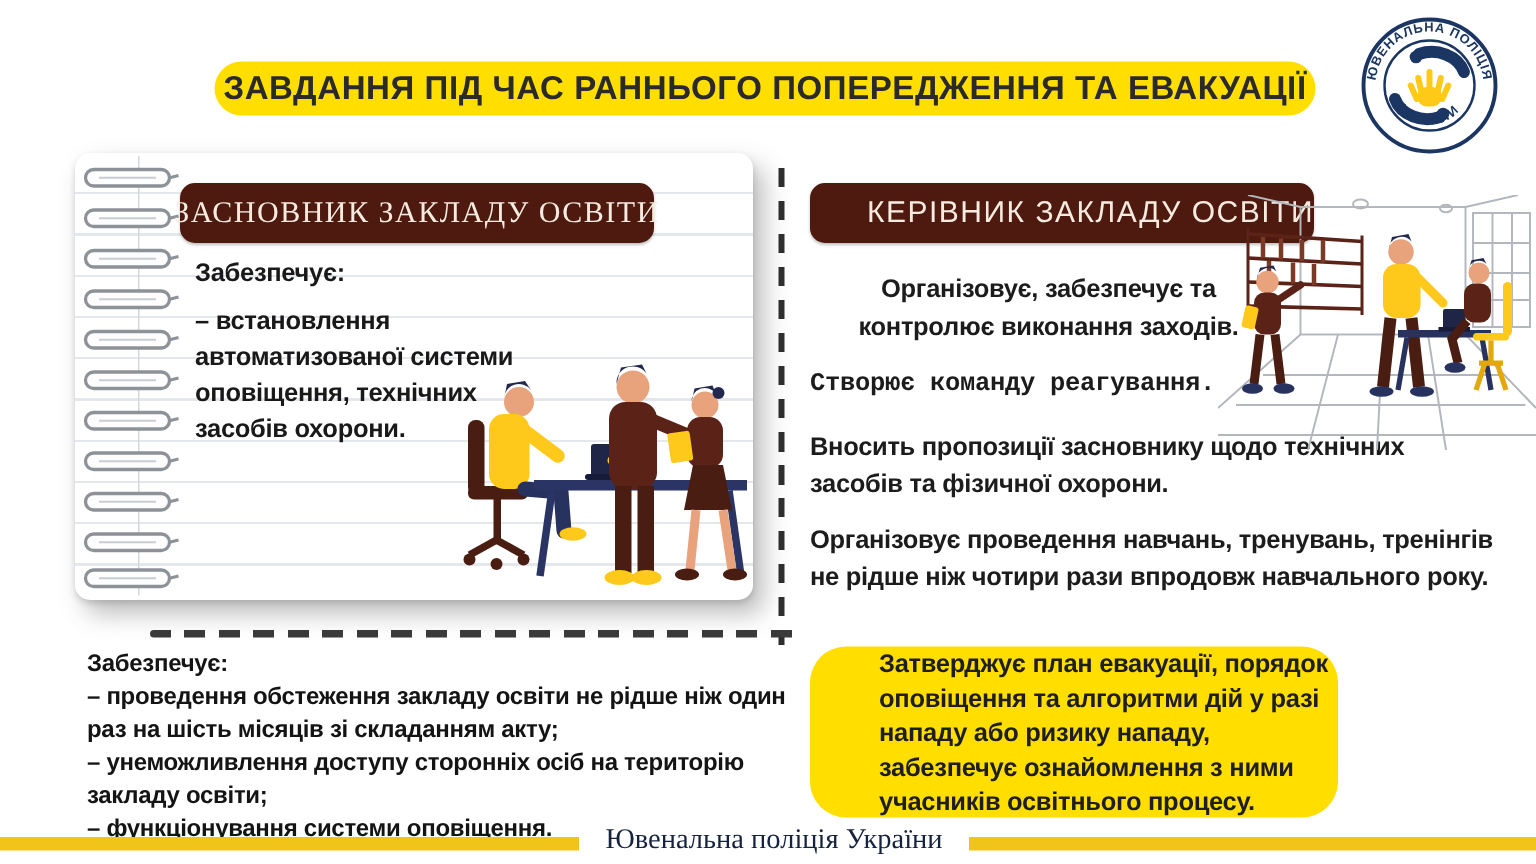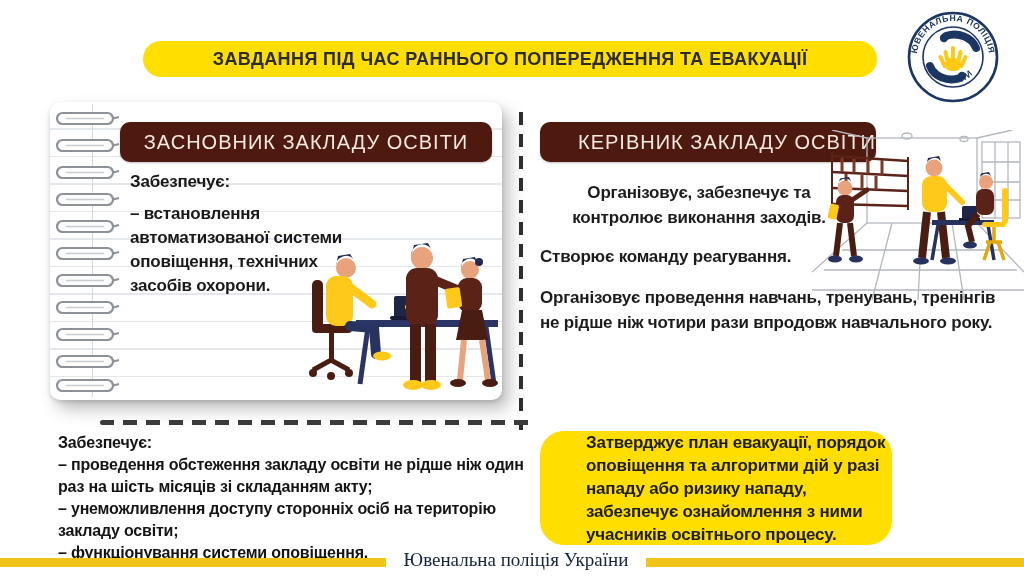--- a/index.html
+++ b/index.html
@@ -10,58 +10,58 @@
     -webkit-font-smoothing:antialiased;
   }
   .abs{position:absolute;}
 
   
   .banner{
     left:143px;top:41px;width:734px;height:36px;border-radius:18px;
     background:#FFDE00;display:flex;align-items:center;justify-content:center;
   }
   .banner .txt{
-    font-size:18px;font-weight:600;color:#2a2a2a;letter-spacing:.4px;white-space:nowrap;
+    font-size:22px;font-weight:600;color:#2a2a2a;letter-spacing:.4px;white-space:nowrap;
   }
 
   
   .notebook{
     left:50px;top:102px;width:452px;height:298px;background:#fff;border-radius:10px;
     box-shadow:7px 9px 16px rgba(70,70,70,.35), 0 2px 4px rgba(0,0,0,.15);
     background-image:repeating-linear-gradient(180deg,transparent 0,transparent 26px,#e4e8ed 26px,#e4e8ed 27.5px);
   }
   .margin-line{left:92px;top:104px;width:1px;height:293px;background:#d4d8dd;}
 
   .badge{
     background:#4E1A0F;border-radius:10px;display:flex;align-items:center;justify-content:center;
     box-shadow:0 1px 2px rgba(0,0,0,.25);
   }
   .badge .txt{color:#F7EADF;font-size:20px;font-weight:500;letter-spacing:1px;white-space:nowrap;}
-  .badge-founder{left:120px;top:122px;width:372px;height:40px;}
+  .badge-founder{left:120px;top:122px;width:316px;height:40px;font-family:Liberation Serif, serif;}
   .badge-director{left:540px;top:122px;width:336px;height:40px;justify-content:flex-end;}
 
   .note-text{left:130px;top:172px;width:252px;color:#191919;}
   .note-text .lead{font-size:17px;font-weight:700;margin-bottom:10px;letter-spacing:-.2px;}
   .note-text .item{font-size:17px;line-height:24px;font-weight:700;margin-bottom:10px;letter-spacing:-.2px;}
 
   
   .dash-v{
     left:519px;top:112px;width:4px;height:318px;
     background:repeating-linear-gradient(180deg,#2e2e2e 0,#2e2e2e 13px,transparent 13px,transparent 22px);
   }
   .dash-h{
     left:100px;top:420px;width:436px;height:5px;border-radius:3px;
     background:repeating-linear-gradient(90deg,#3a3a3a 0,#3a3a3a 14px,transparent 14px,transparent 23px);
   }
 
   
   .director-text{left:540px;top:180px;width:475px;color:#1c1c1c;}
   .director-text p{margin:0 0 14px 0;font-size:17px;line-height:25px;font-weight:700;letter-spacing:-.2px;}
   .director-text p.p1{max-width:318px;text-align:center;}
-  .director-text p.p2{max-width:340px;margin-bottom:16px;}
+  .director-text p.p2{max-width:340px;margin-bottom:16px;font-family:Liberation Mono, monospace;}
   .director-text p.p3{max-width:452px;margin-bottom:12px;}
   .director-text p.p4{max-width:478px;}
 
   
   .extra-text{left:58px;top:432px;width:480px;color:#141414;}
   .extra-text .lead{font-size:16px;font-weight:700;line-height:22px;letter-spacing:-.2px;}
   .extra-text .item{font-size:16px;font-weight:700;line-height:22px;letter-spacing:-.2px;}
 
   
   .highlight{
@@ -211,20 +211,21 @@
 
 <div class="abs dash-v"></div>
 <div class="abs dash-h"></div>
 
 <div class="abs badge badge-director">
   <span class="txt">КЕРІВНИК ЗАКЛАДУ ОСВІТИ</span>
 </div>
 <div class="abs director-text">
   <p class="p1">Організовує, забезпечує та контролює виконання заходів.</p>
   <p class="p2">Створює команду реагування.</p>
+  <p class="p3">Вносить пропозиції засновнику щодо технічних засобів та фізичної охорони.</p>
   <p class="p4">Організовує проведення навчань, тренувань, тренінгів не рідше ніж чотири рази впродовж навчального року.</p>
 </div>
 
 <svg class="abs" style="left:812px;top:130px;" width="212" height="172" viewBox="0 0 212 172">
   <g stroke="#b3b7bd" stroke-width="1.3" fill="none">
     <rect x="55" y="8" width="110" height="85"></rect>
     <path d="M55,8 L20,0 M165,8 L200,0 M55,93 L0,142 M165,93 L212,142"></path>
     <path d="M30,120 L190,120 M12,140 L205,140 M0,160 L212,160"></path>
     <path d="M80,93 L60,170 M110,93 L106,170 M140,93 L152,170"></path>
     <ellipse cx="95" cy="6" rx="5" ry="3"></ellipse>

